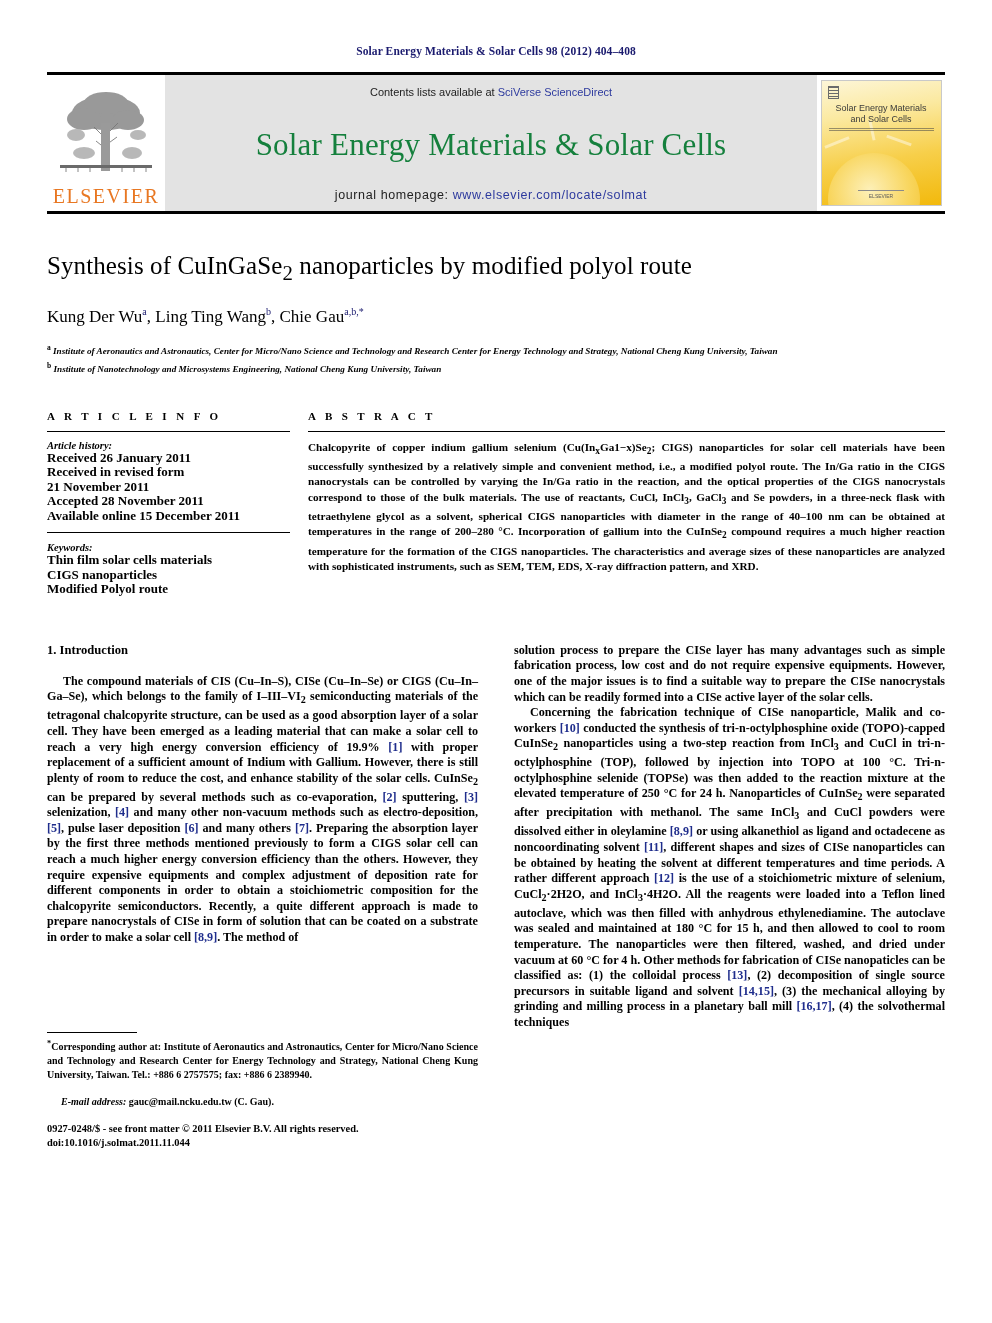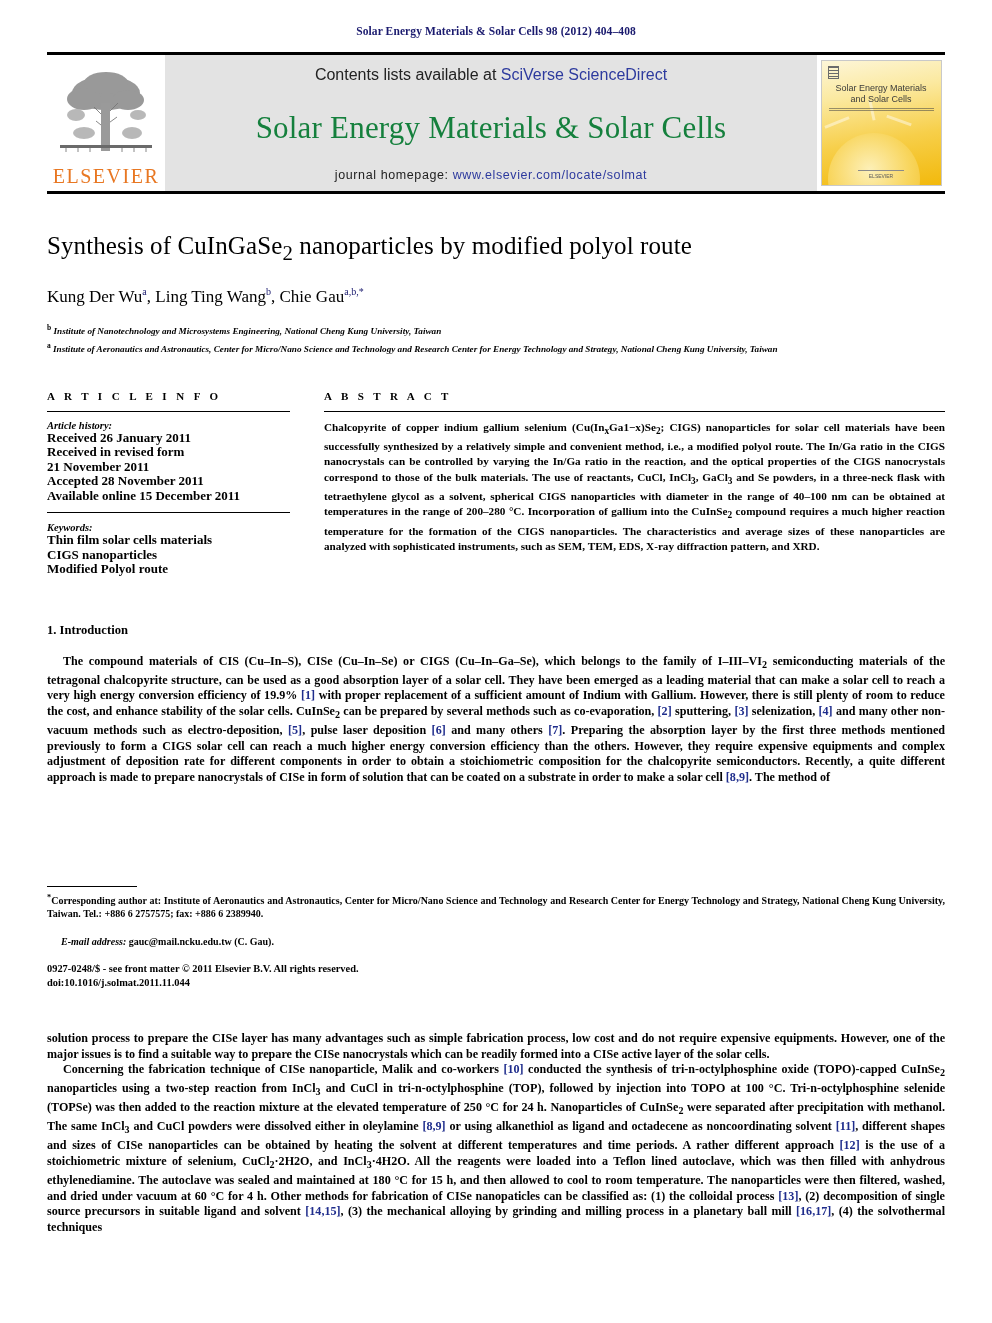--- a/index.html
+++ b/index.html
@@ -15,21 +15,21 @@
   }
   .page { padding: 0 47px; }
 
   
   .running-head {
     text-align: center;
     font-family: "Liberation Serif", serif;
     font-weight: bold;
     font-size: 11.5px;
     color: #1a1a6e;
-    padding-top: 25px;
+    padding-top: 45px;
     letter-spacing: .1px;
   }
 
   
   .masthead {
     margin-top: 15px;
     border-top: 3px solid #000;
     border-bottom: 3px solid #000;
     height: 142px;
     display: flex;
@@ -58,21 +58,21 @@
     flex: 1 1 auto;
     background: #e3e3e3;
     display: flex;
     flex-direction: column;
     justify-content: space-between;
     align-items: center;
     padding: 11px 0 9px 0;
   }
   .contents-line {
     font-family: "Liberation Sans", sans-serif;
-    font-size: 16px;
+    font-size: 11px;
     color: #222;
     text-align: right;
   }
   .contents-line .sd-link { color: #2d3a9e; }
   .journal-name {
     font-family: "Liberation Serif", serif;
     font-size: 31px;
     color: #15803d;
     letter-spacing: .2px;
     line-height: 1;
@@ -156,21 +156,21 @@
     font-size: 9.2px;
     line-height: 13px;
     margin: 0 0 1px 0;
   }
   .affil sup { font-style: normal; font-size: 7.5px; }
 
   
   .info-abstract {
     margin-top: 34px;
     display: flex;
-    gap: 34px;
+    gap: 18px;
   }
   .col-info { flex: 0 0 243px; }
   .col-abstract { flex: 1 1 auto; }
   .sect-head {
     font-family: "Liberation Serif", serif;
     font-weight: bold;
     font-size: 11px;
     letter-spacing: 3.4px;
     margin: 0 0 9px 0;
   }
@@ -204,21 +204,20 @@
     font-size: 11px;
     text-align: right;
     margin: 6px 0 0 0;
   }
 
   
   .body-cols {
     margin-top: 46px;
     display: flex;
     gap: 36px;
-    flex-direction: column;
   }
   .bcol { flex: 1 1 0; position: relative; }
   h2.sec-title {
     font-family: "Liberation Serif", serif;
     font-weight: bold;
     font-size: 12.6px;
     margin: 0 0 16px 0;
   }
   p.para {
     font-family: "Liberation Serif", serif;
@@ -317,22 +316,22 @@
     </div>
   </div>
 
   <div class="title-block">
     <h1 class="article-title"><span>Synthesis of CuInGaSe</span><sub>2</sub><span> nanoparticles by modified polyol route</span></h1>
 
     <div class="authors">
       <span>Kung Der Wu</span><sup>a</sup><span>, </span><span>Ling Ting Wang</span><sup>b</sup><span>, </span><span>Chie Gau</span><sup>a,b,</sup><sup>*</sup>
     </div>
 
+    <p class="affil"><sup>a</sup> <span>Institute of Aeronautics and Astronautics, Center for Micro/Nano Science and Technology and Research Center for Energy Technology and Strategy, National Cheng Kung University, Taiwan</span></p>
     <p class="affil"><sup>b</sup> <span>Institute of Nanotechnology and Microsystems Engineering, National Cheng Kung University, Taiwan</span></p>
-    <p class="affil"><sup>a</sup> <span>Institute of Aeronautics and Astronautics, Center for Micro/Nano Science and Technology and Research Center for Energy Technology and Strategy, National Cheng Kung University, Taiwan</span></p>
   </div>
 
   <div class="info-abstract">
 
     <div class="col-info">
       <div class="sect-head">A R T I C L E  I N F O</div>
       <div class="rule"></div>
       <p class="hist-label">Article history:</p>
       <p class="hist-line">Received 26 January 2011</p>
       <p class="hist-line">Received in revised form</p>

